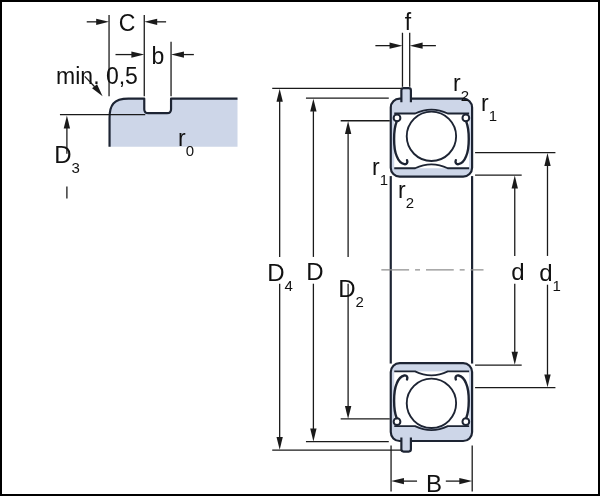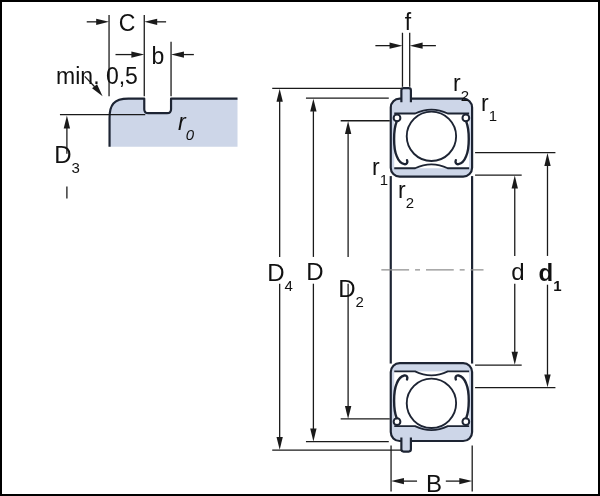--- a/index.html
+++ b/index.html
@@ -167,21 +167,21 @@
       </g>
     </g>
   </svg>
 
   <div class="lbl small" style="left:125px;top:21px;"><span>C</span></div>
 
   <div class="lbl small" style="left:156px;top:54px;"><span>b</span></div>
 
   <div class="lbl small" style="left:51px;top:74px;margin-left:44px;"><span>min. 0,5</span></div>
 
-  <div class="lbl small" style="left:184px;top:120px;font-style:italic;"><span>r</span><sub>0</sub></div>
+  <div class="lbl small" style="left:184px;top:136px;"><span>r</span><sub>0</sub></div>
 
   <div class="lbl" style="left:65px;top:153px;"><span>D</span><sub>3</sub></div>
 
   <div class="lbl small" style="left:406px;top:20px;"><span>f</span></div>
 
   <div class="lbl small" style="left:459px;top:81px;"><span>r</span><sub>2</sub></div>
 
   <div class="lbl small" style="left:487px;top:101px;"><span>r</span><sub>1</sub></div>
 
   <div class="lbl small" style="left:378px;top:165px;"><span>r</span><sub>1</sub></div>
@@ -189,17 +189,17 @@
   <div class="lbl small" style="left:404px;top:188px;"><span>r</span><sub>2</sub></div>
 
   <div class="lbl" style="left:278px;top:271px;"><span>D</span><sub>4</sub></div>
 
   <div class="lbl" style="left:313px;top:270px;"><span>D</span></div>
 
   <div class="lbl" style="left:349px;top:287px;"><span>D</span><sub>2</sub></div>
 
   <div class="lbl" style="left:516px;top:270px;"><span>d</span></div>
 
-  <div class="lbl" style="left:548px;top:271px;font-weight:bold;"><span>d</span><sub>1</sub></div>
+  <div class="lbl" style="left:548px;top:271px;"><span>d</span><sub>1</sub></div>
 
   <div class="lbl" style="left:432px;top:482px;"><span>B</span></div>
 
 </div>
 
 </body></html>

